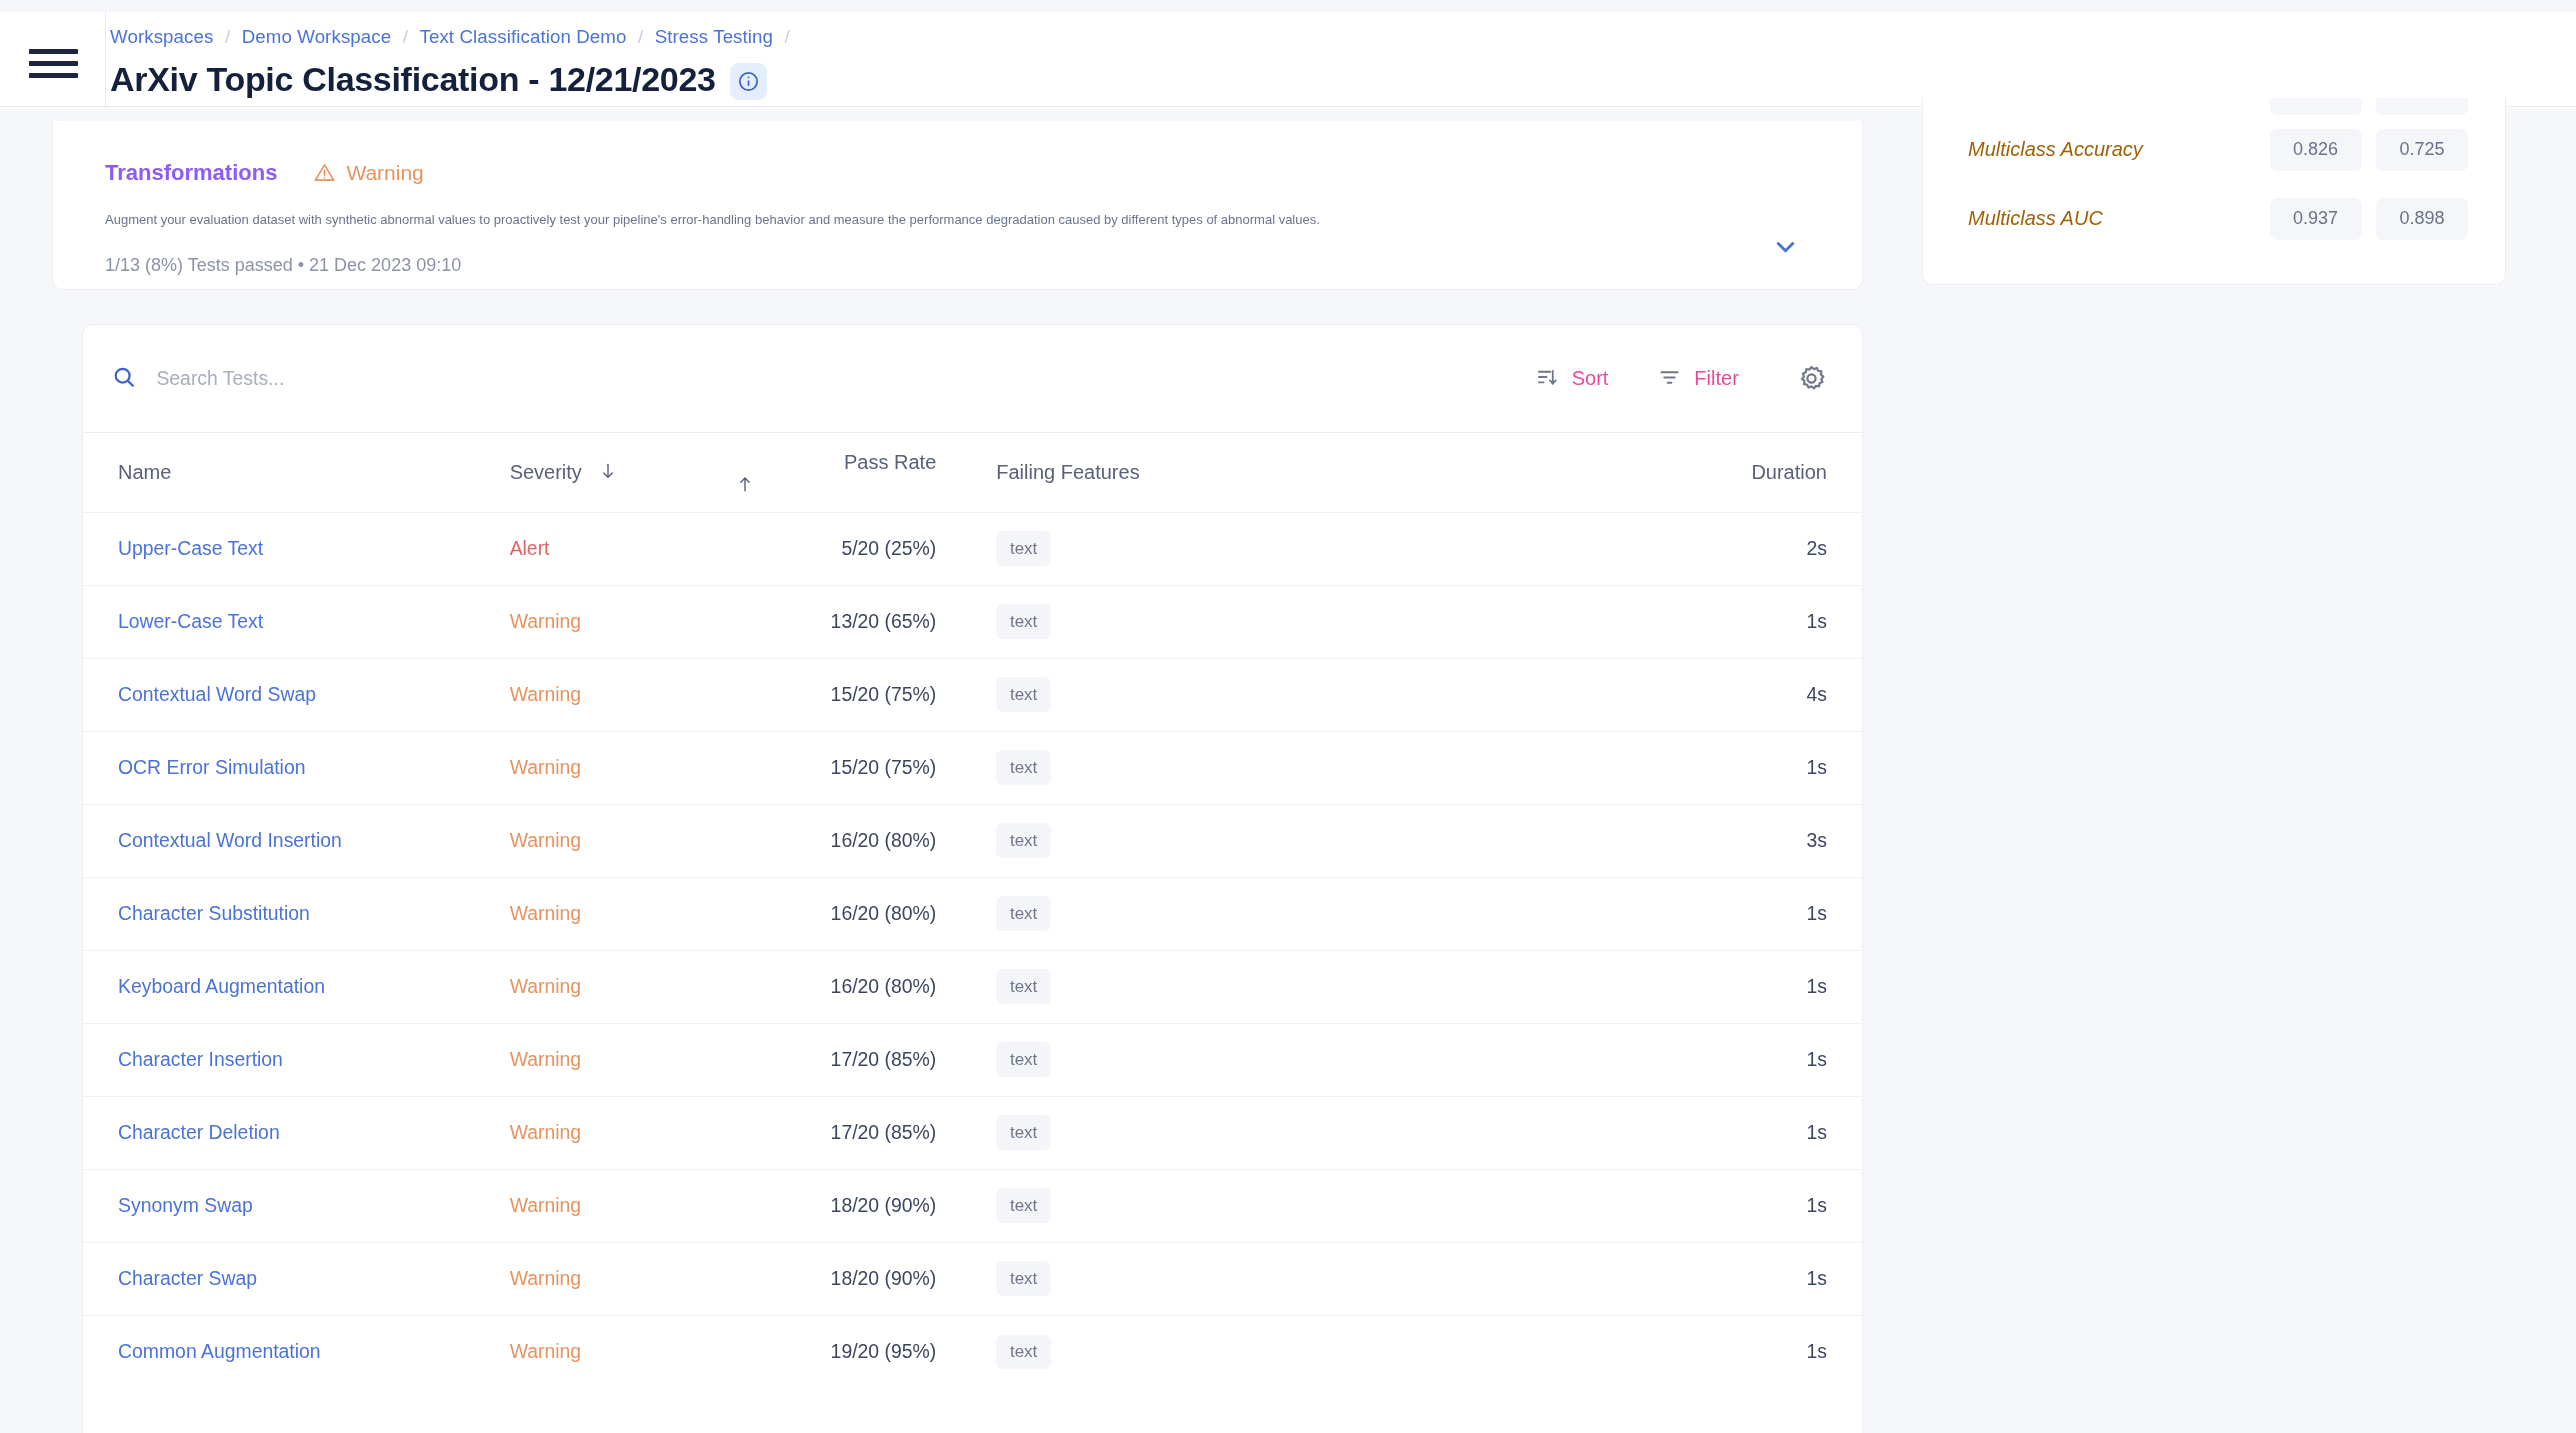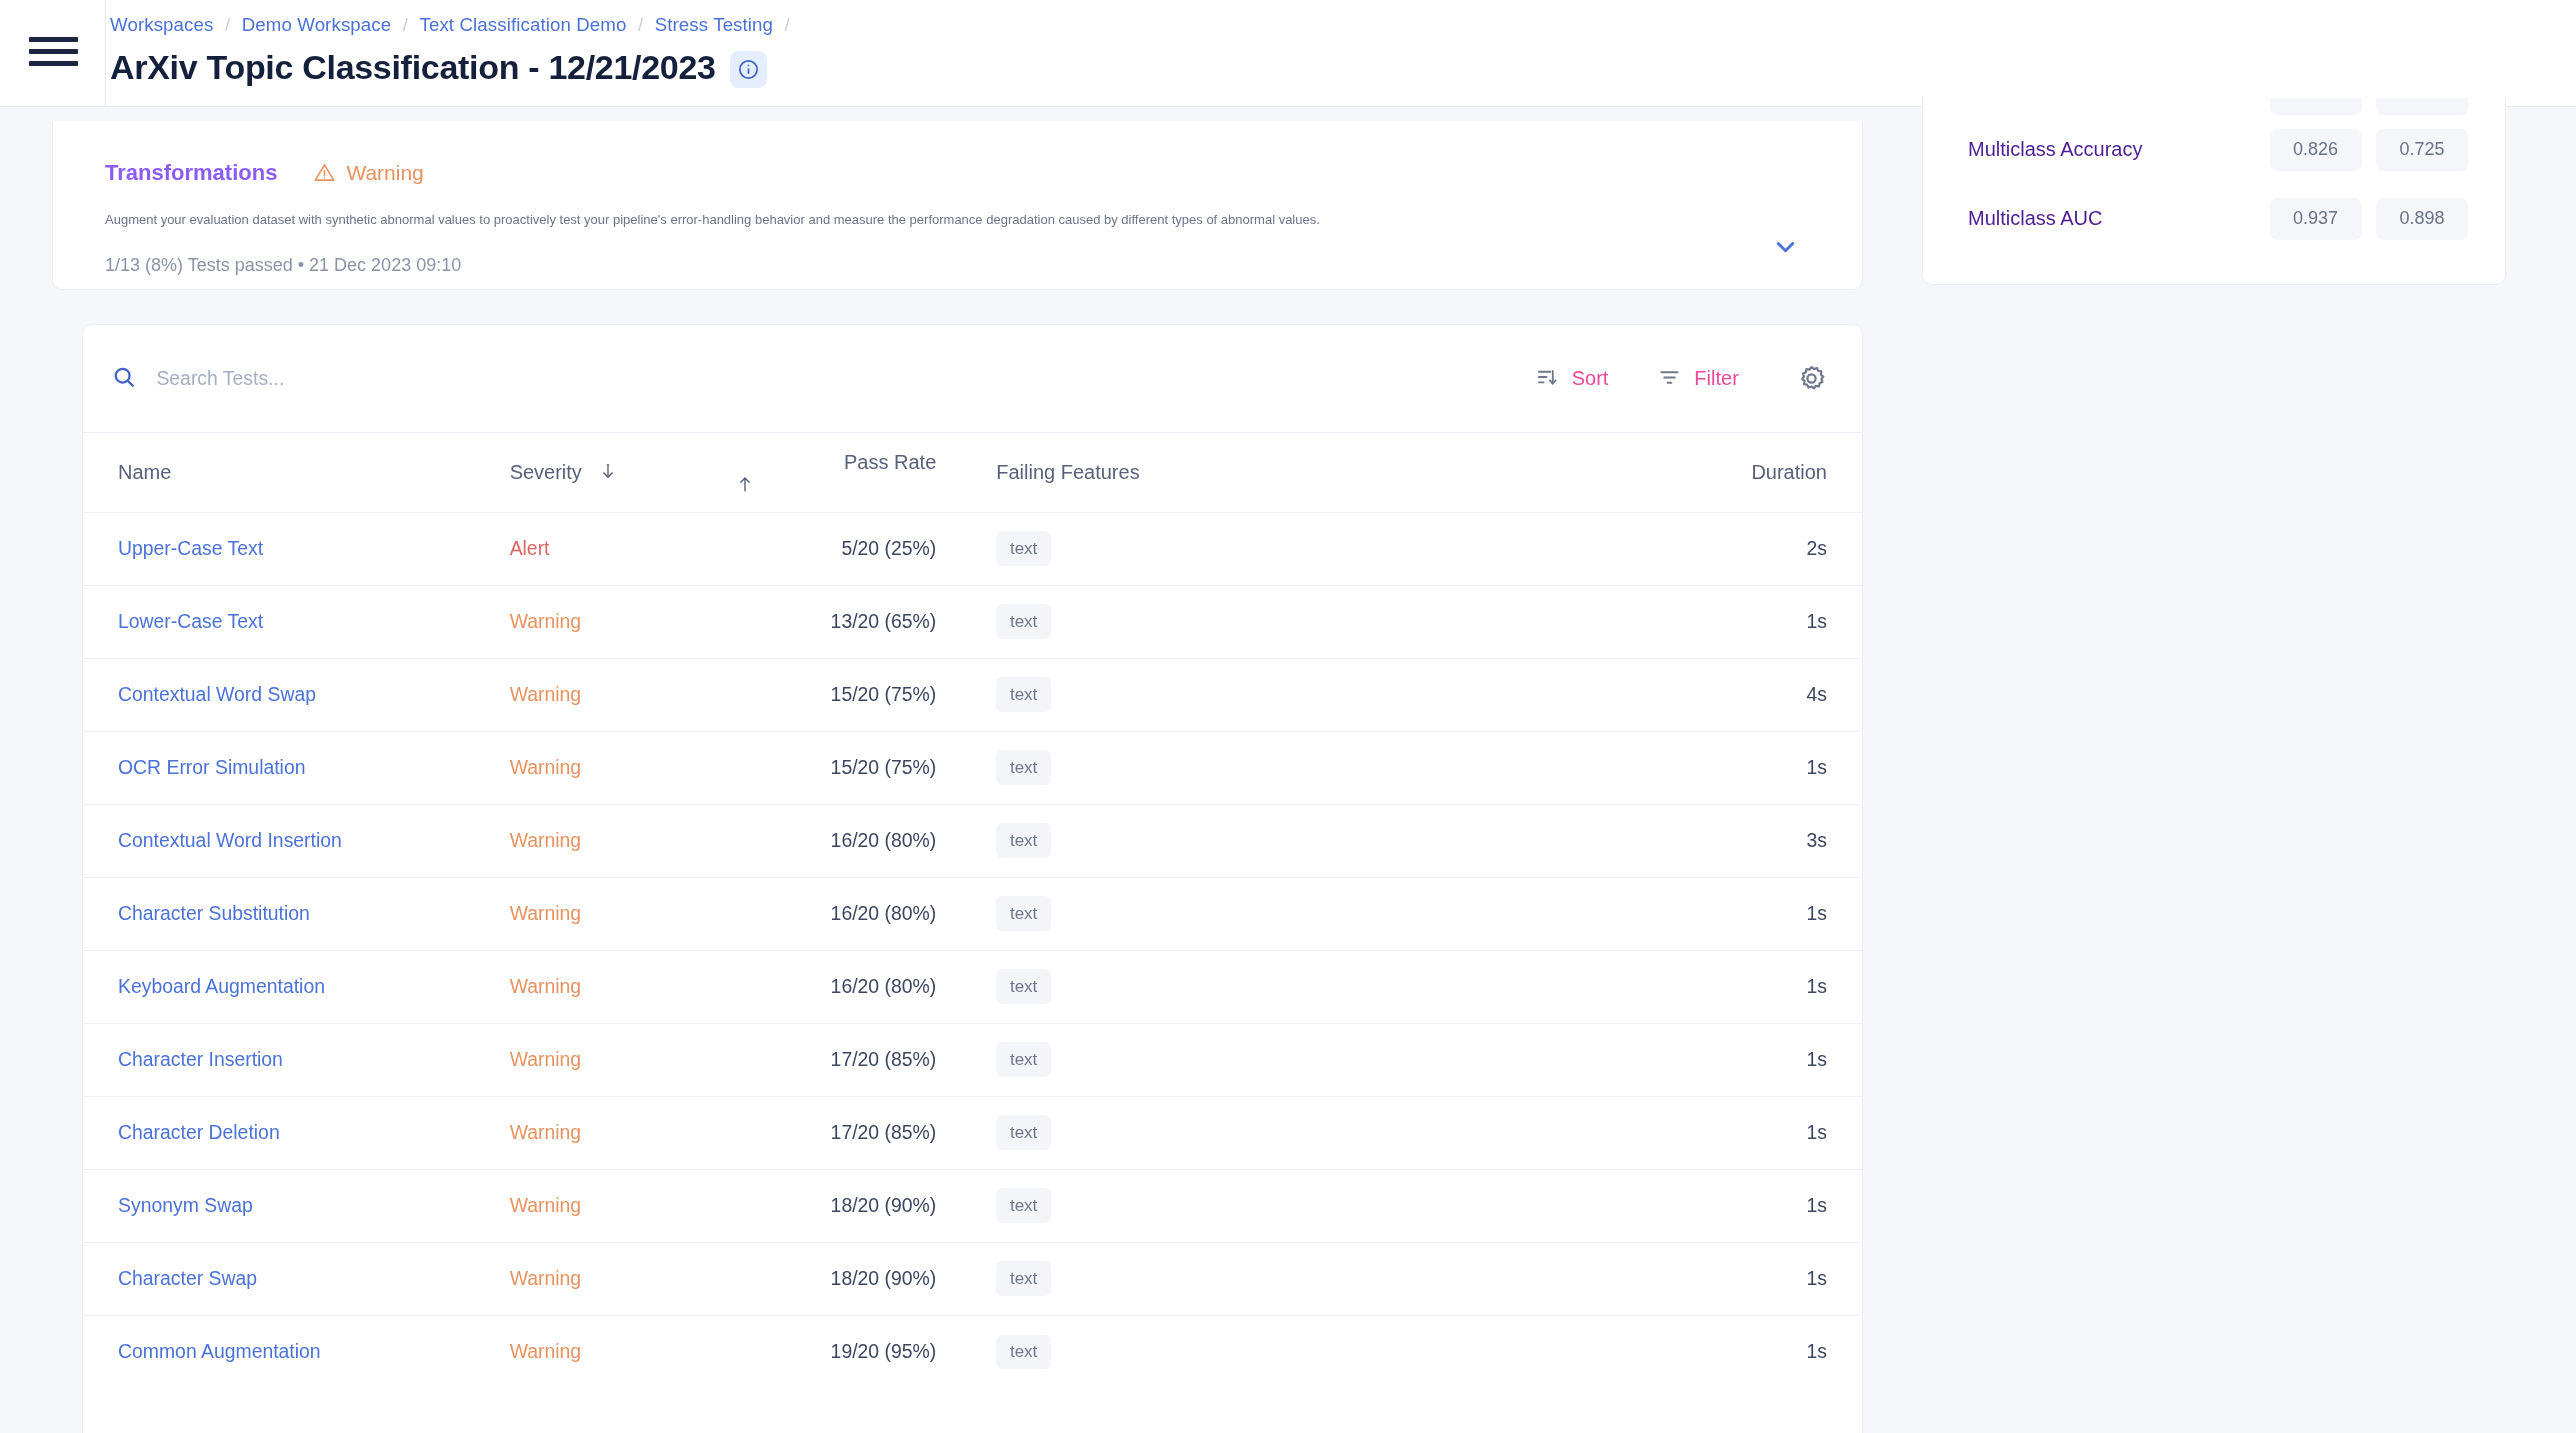--- a/index.html
+++ b/index.html
@@ -5,21 +5,21 @@
   * { box-sizing: border-box; margin: 0; padding: 0; }
   html, body {
     width: 2576px; height: 1433px;
     background: #f6f7fa;
     font-family: "Liberation Sans", sans-serif;
     overflow: hidden;
   }
 
   
   .topbar {
-    position: absolute; top: 0; left: 0; width: 2576px; height: 106px;
+    position: absolute; top: 12px; left: 0; width: 2576px; height: 106px;
     background: #ffffff;
     display: flex; align-items: flex-start;
   }
   .topbar-border {
     position: absolute; top: 106px; left: 0; width: 2576px; height: 1.4px;
     background: #e8eaf0;
   }
   .hamburger {
     width: 49px; margin-left: 29px; margin-top: 37px;
     display: flex; flex-direction: column; gap: 7.2px; cursor: pointer;
@@ -134,21 +134,21 @@
   .metrics-card {
     position: absolute; left: 39px; top: -10px; width: 584px; height: 187px;
     background: #fff; border: 1.4px solid #eceef3; border-radius: 10px;
     border-top: none; border-top-left-radius: 0; border-top-right-radius: 0;
     overflow: hidden;
   }
   .metric-row {
     display: flex; align-items: center; height: 69px; padding: 0 37px 0 45px;
   }
   .metric-label { flex: 1; font-size: 20px; color: #4d5costs; }
-  .metric-label { flex: 1; font-size: 20px; color: #4c1d95; white-space: nowrap; }
+  .metric-label { flex: 1; font-size: 20px; color: #a16207; white-space: nowrap; font-style: italic; }
   .metric-chip {
     width: 92px; height: 42px; border-radius: 7.2px; background: #f4f6fa;
     display: flex; align-items: center; justify-content: center;
     font-size: 18px; color: #6a7288; margin-left: 14.4px;
   }
   .metric-row-clipped { height: 17px; align-items: flex-end; }
   .metric-row-clipped .metric-chip { height: 17px; border-radius: 0 0 7.2px 7.2px; }
 </style>
 </head>
 <body>

